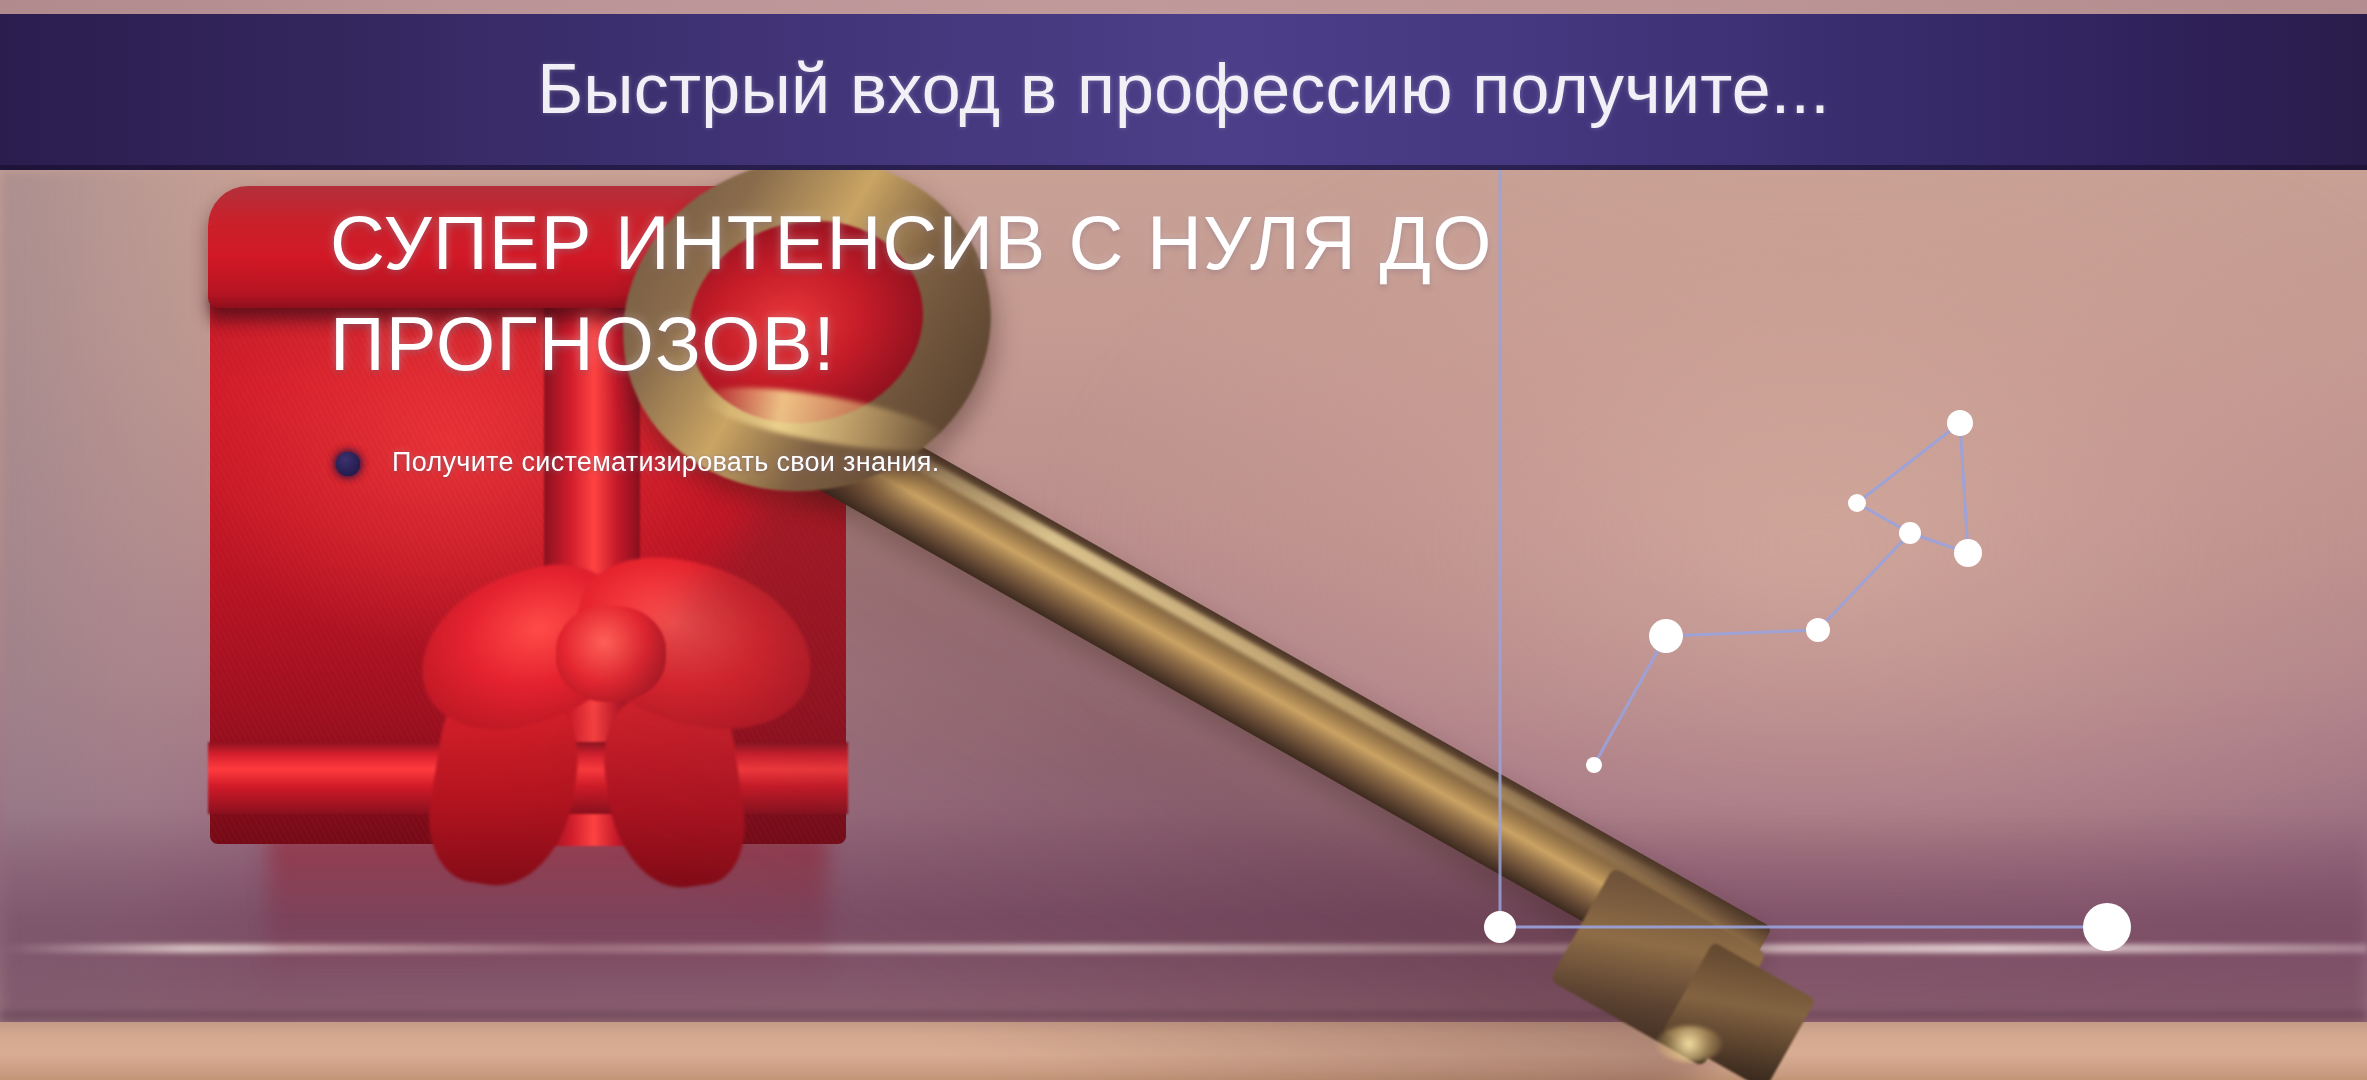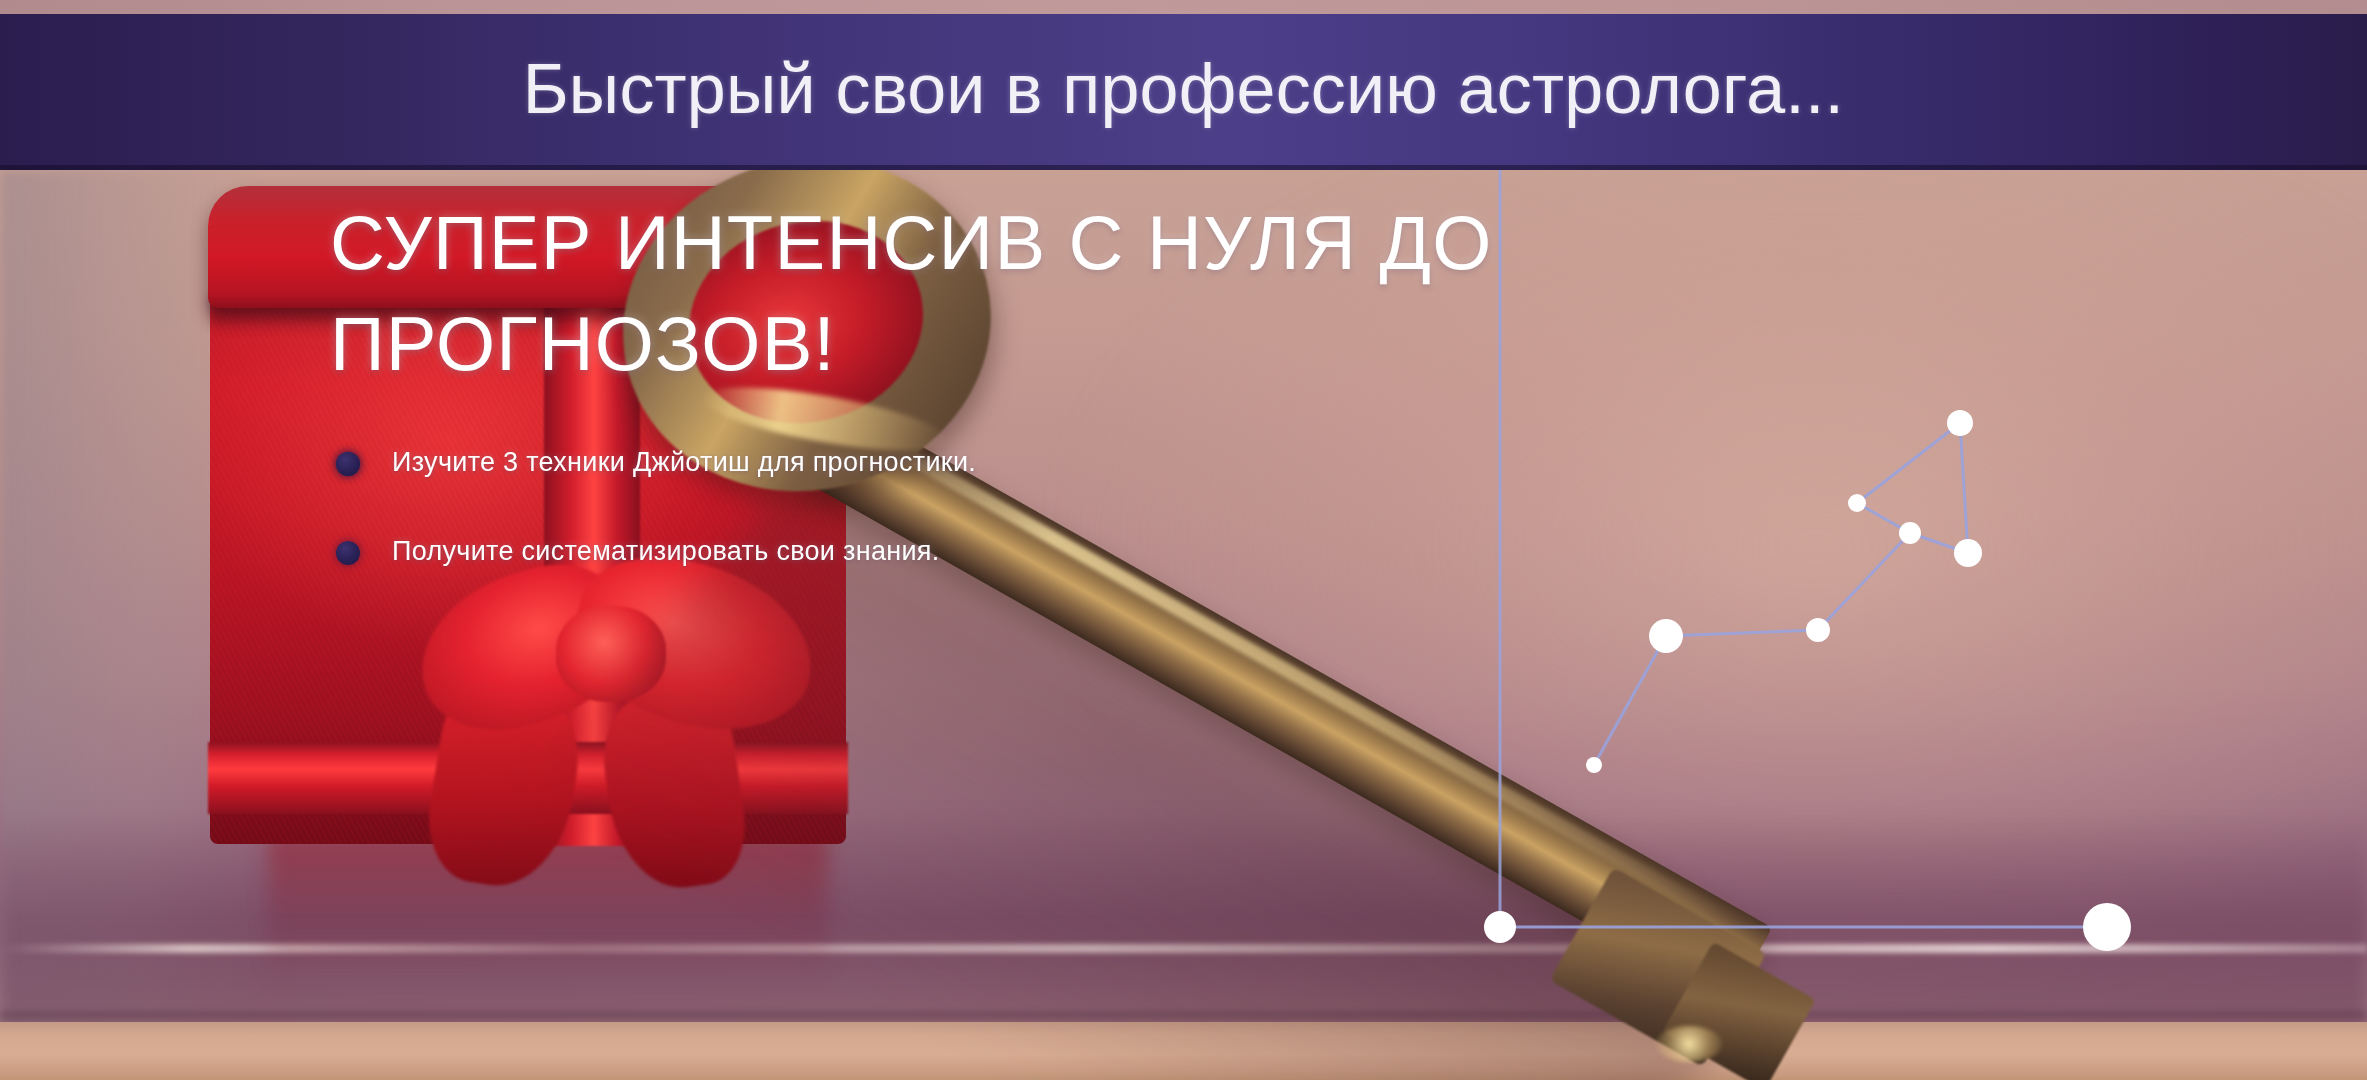--- a/index.html
+++ b/index.html
@@ -447,21 +447,21 @@
   }
 </style>
 </head>
 <body>
 
 <div id="stage">
 
   <div id="top-strip"></div>
 
   <div id="header-bar">
-    <div id="header-title">Быстрый свои в профессию астролога...</div>
+    <div id="header-title">Быстрый вход в профессию получите...</div>
   </div>
 
   <div id="hero">
 
     <div class="bg-wall"></div>
     <div class="bg-glow"></div>
     <div class="bg-leftshadow"></div>
     <div class="bg-tableband"></div>
     <div class="bg-streak"></div>
     <div class="bg-board-edge"></div>
@@ -511,19 +511,19 @@
         <circle cx="1666" cy="466" r="17" fill="#ffffff"></circle>
         <circle cx="1594" cy="595" r="8" fill="#ffffff"></circle>
         <circle cx="1500" cy="757" r="16" fill="#ffffff"></circle>
         <circle cx="2107" cy="757" r="24" fill="#ffffff"></circle>
       </svg>
 
     <div id="hero-text">
       <h1 id="hero-heading">Супер интенсив с нуля до прогнозов!</h1>
       <ul id="bullets">
           <li><span class="dot"></span></li>
-          <li><span class="dot"></span><span>Изучите 3 техники Джйотиш для прогностики.</span></li>
+          <li><span class="dot"></span></li>
           <li><span class="dot"></span><span>Получите систематизировать свои знания.</span></li>
         </ul>
     </div>
 
   </div>
 </div>
 
 </body></html>

